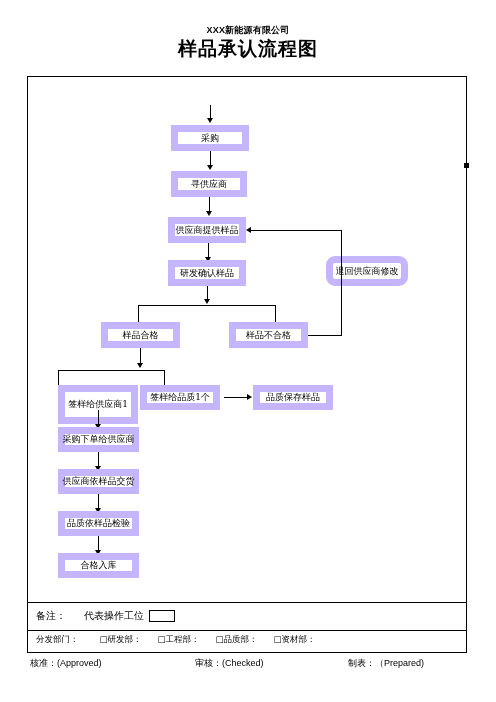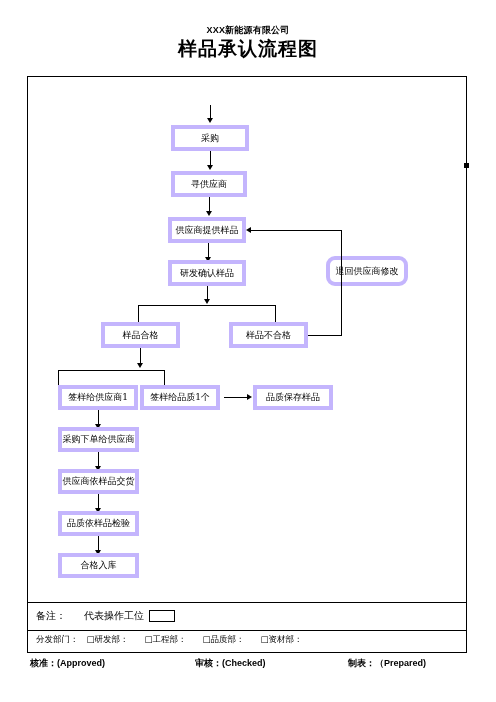--- a/index.html
+++ b/index.html
@@ -69,21 +69,21 @@
     top: 163px;
     width: 5px;
     height: 5px;
     background: #000;
   }
 
   
   .node {
     position: absolute;
     box-sizing: border-box;
-    border: 4px solid #c4b5fd;
+    border: 7px solid #c4b5fd;
     background: #ffffff;
     font-size: 9px;
     display: flex;
     align-items: center;
     justify-content: center;
     white-space: nowrap;
     font-family: "DejaVu Serif", "Liberation Serif", serif;
   }
   .node.rounded { border-radius: 9px; }
   .hexnode {
@@ -165,32 +165,31 @@
   .dist-row {
     position: absolute;
     left: 8px;
     top: 556px;
     font-size: 8.5px;
     height: 14px;
     display: flex;
     align-items: center;
     font-family: "DejaVu Serif", "Liberation Serif", serif;
   }
-  .dist-label { margin-right: 8px; }
+  .dist-label { margin-right: 21px; }
   .dist-item { margin-right: 16px; white-space: nowrap; }
 
   
   .sign-row {
     position: absolute;
     left: 30px;
     top: 657px;
     width: 440px;
     height: 14px;
     font-size: 9px;
-    font-weight: bold;
   }
   .sign-approved { position: absolute; left: 0px;   top: 0; white-space: nowrap; }
   .sign-checked  { position: absolute; left: 165px; top: 0; white-space: nowrap; }
   .sign-prepared { position: absolute; left: 318px; top: 0; white-space: nowrap; }
 </style>
 </head>
 <body>
 
 <div id="page">
 
@@ -239,21 +238,21 @@
     <div class="ln lnh" style="left:223px; top:153px; width:91px;"></div>
     <div class="arrowleft" style="left:218px; top:150px;"></div>
 
     <div class="ln lnv" style="left:112px; top:271px; height:16px;"></div>
     <div class="arrowdown" style="left:109px; top:286px;"></div>
 
     <div class="ln lnh" style="left:30px; top:293px; width:107px;"></div>
     <div class="ln lnv" style="left:30px; top:293px; height:15px;"></div>
     <div class="ln lnv" style="left:136px; top:293px; height:15px;"></div>
 
-    <div class="node" style="left:30px; top:308px; width:80px; height:25px;">签样给供应商1</div>
+    <div class="node" style="left:30px; top:308px; width:80px; height:39px;">签样给供应商1</div>
 
     <div class="node" style="left:112px; top:308px; width:80px; height:25px;text-align:right;">签样给品质1个</div>
 
     <div class="ln lnh" style="left:196px; top:320px; width:24px;"></div>
     <div class="arrowright" style="left:219px; top:317px;"></div>
 
     <div class="node" style="left:225px; top:308px; width:80px; height:25px;">品质保存样品</div>
 
     <div class="ln lnv" style="left:70px; top:333px; height:15px;"></div>
     <div class="arrowdown" style="left:67px; top:347px;"></div>

